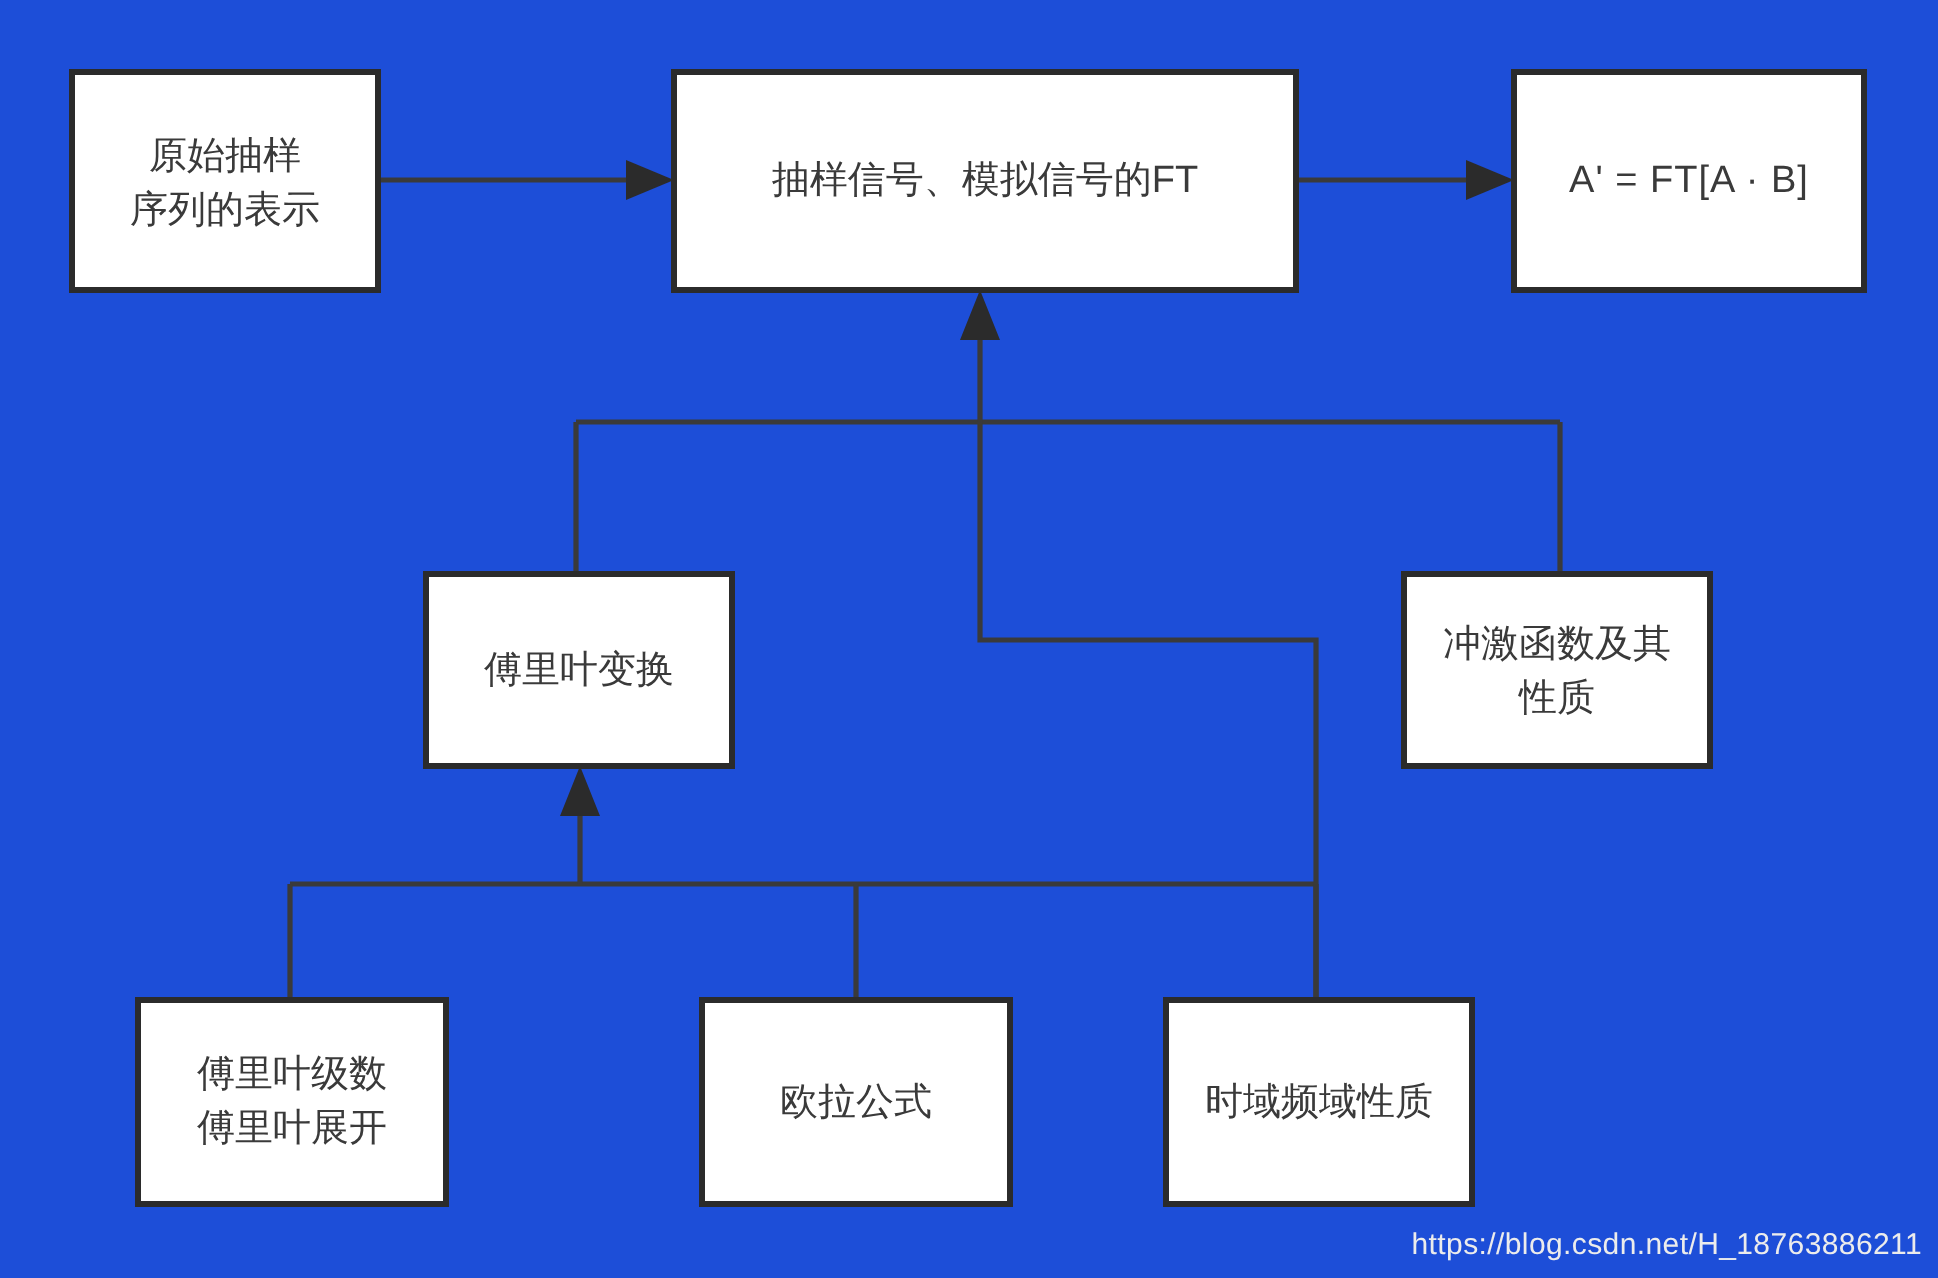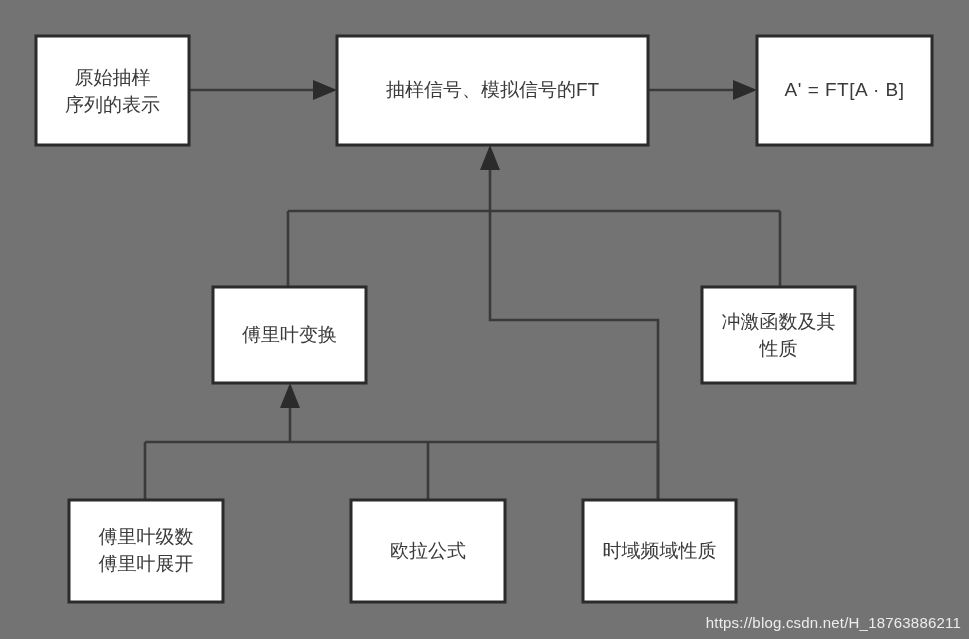--- a/index.html
+++ b/index.html
@@ -5,21 +5,21 @@
 <style>
   html, body {
     margin: 0;
     padding: 0;
     background: #f8f8f8;
   }
   #page {
     position: relative;
     width: 969px;
     height: 639px;
-    background: #737373;
+    background: #1d4ed8;
     overflow: hidden;
     font-family: "Liberation Sans", "DejaVu Sans", sans-serif;
   }
   #diagram {
     position: absolute;
     left: 0;
     top: 0;
     width: 969px;
     height: 639px;
     display: block;

